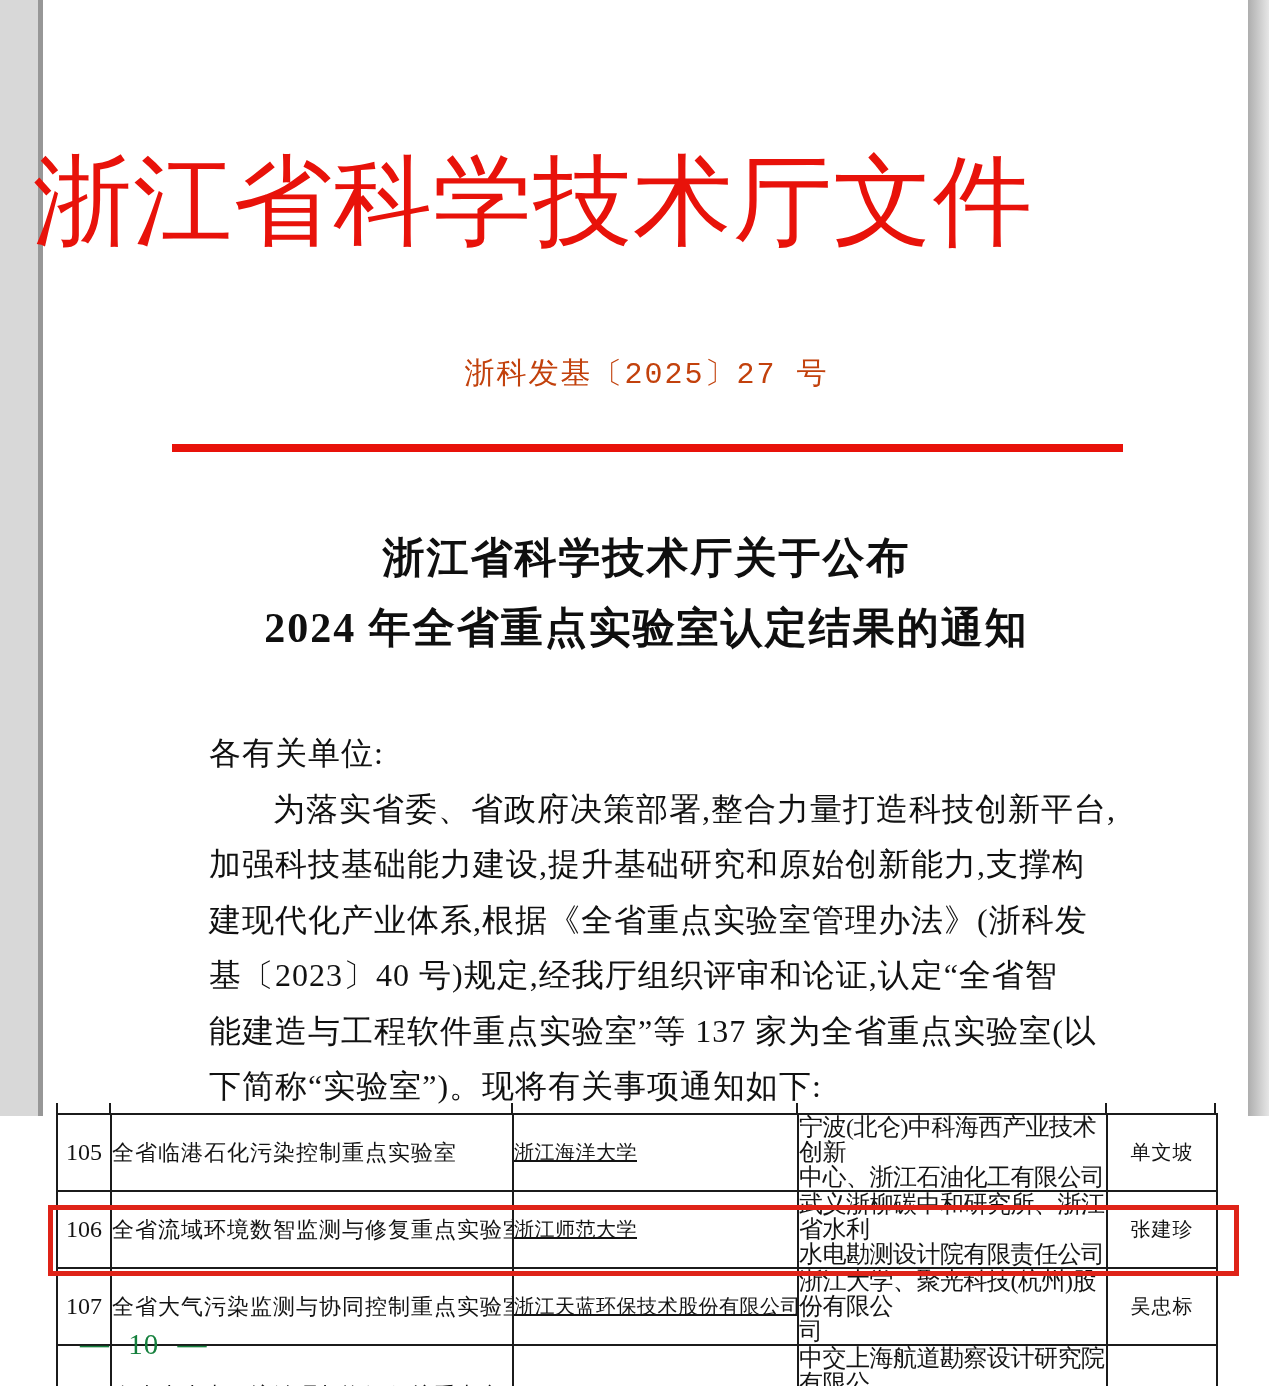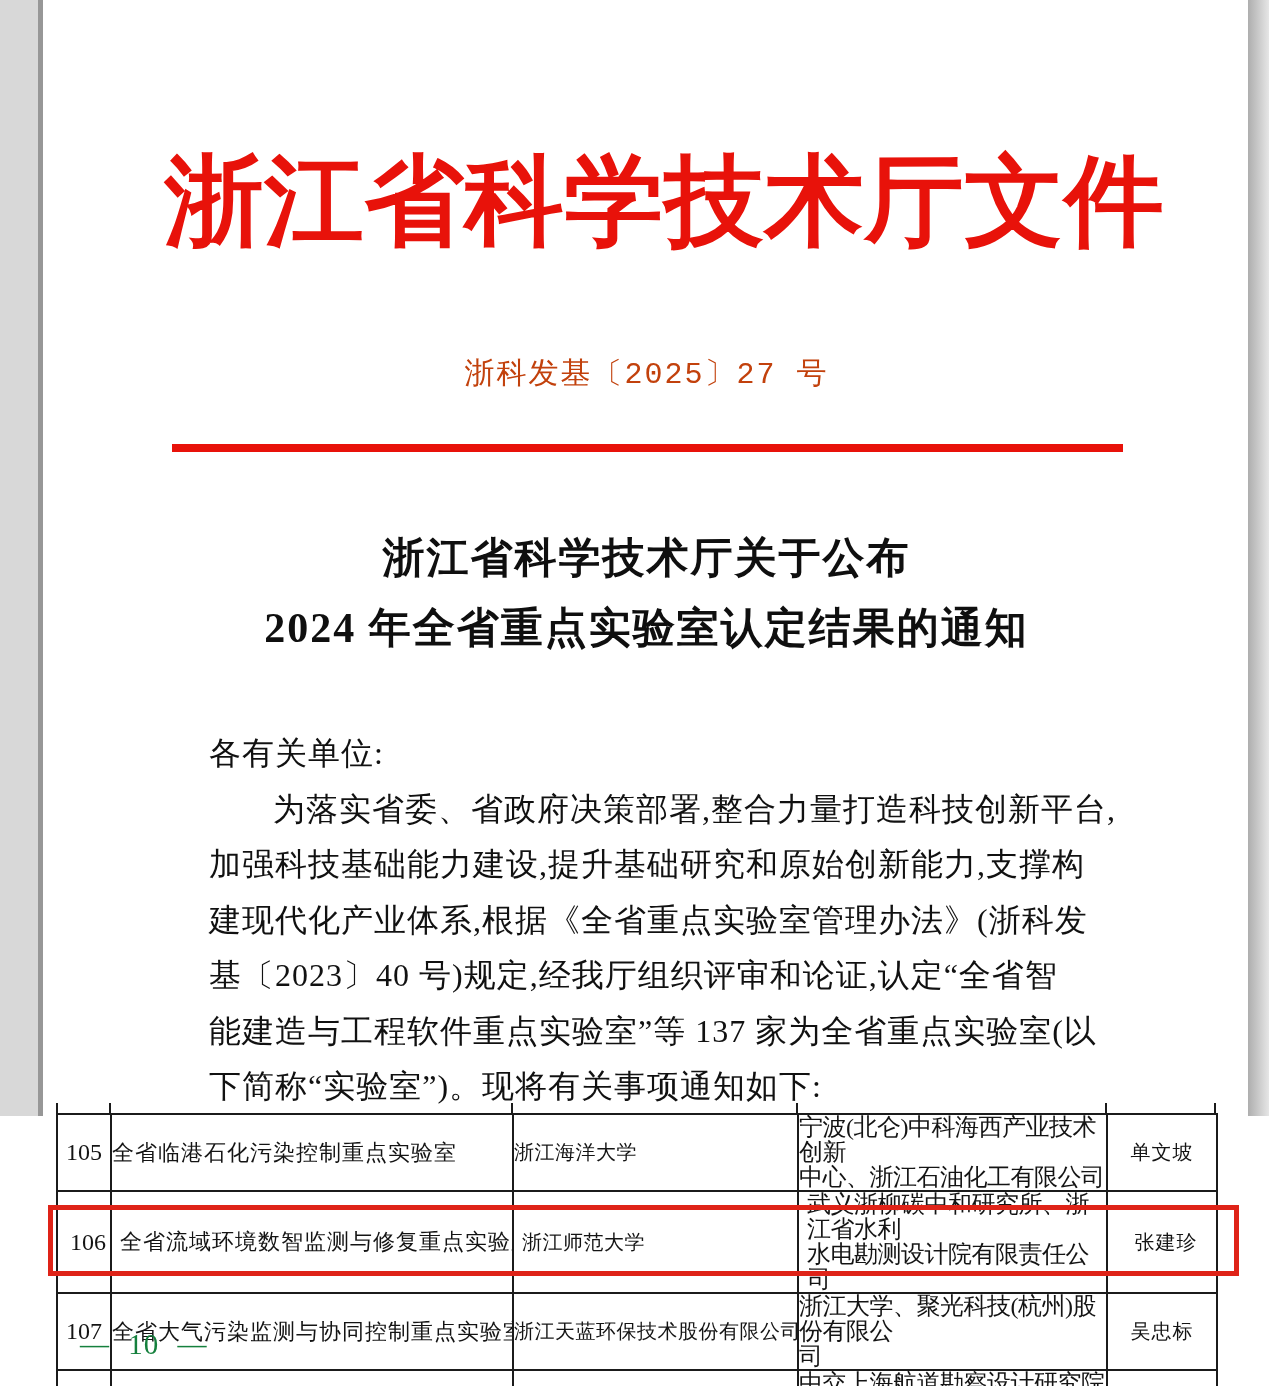--- a/index.html
+++ b/index.html
@@ -15,23 +15,22 @@
   .edge-left{
     position:absolute;left:0;top:0;width:38px;height:1116px;
     background:#d8d8d8;border-right:5px solid #979797;
   }
   .edge-right{
     position:absolute;right:0;top:0;width:21px;height:1116px;
     background:linear-gradient(to right,#aeaeae,#e6e6e6);
   }
   
   .masthead{
-    position:absolute;left:63px;top:143px;width:1203px;
-    text-align:center;
-    font-size:99px;font-weight:bold;line-height:118px;
+    position:absolute;left:33px;top:143px;width:1203px;
+    font-size:99px;font-weight:normal;line-height:118px;
     letter-spacing:1px;
     color:#e8120a;
     white-space:nowrap;
   }
   .docnum{
     position:absolute;left:45px;top:352px;width:1203px;
     text-align:center;font-size:30px;line-height:46px;
     letter-spacing:2px;color:#c2410c;font-family:Liberation Mono, monospace;
   }
   .red-rule{
@@ -59,25 +58,25 @@
     font-family:"Liberation Serif","DejaVu Serif",serif;
   }
   table.labs td{
     border:2px solid #1b1b1b;
     padding:0;vertical-align:middle;
     color:#141414;
     overflow:hidden;
   }
   td.c-no{text-align:center;font-size:24px;}
   td.c-lab{font-size:22px;letter-spacing:1px;padding-left:16px;white-space:nowrap;}
-  td.c-inst{font-size:20px;letter-spacing:0.5px;padding-left:12px;white-space:nowrap;}
+  td.c-inst{font-size:20px;letter-spacing:0.5px;padding-left:12px;white-space:nowrap;text-decoration:underline;}
   td.c-part{font-size:24px;letter-spacing:-0.5px;line-height:25px;padding-left:8px;padding-right:2px;white-space:pre-line;}
   td.c-dir{text-align:center;font-size:20px;letter-spacing:1px;}
   tr.r-105 td{height:49px;}
-  tr.r-106 td{height:43px;padding-left:8px;}
+  tr.r-106 td{height:43px;}
   tr.r-107 td{height:49px;}
   tr.r-108 td{height:45px;}
   
   .stub{position:absolute;top:1103px;width:2px;height:11px;background:#1b1b1b;}
   
   .hl-box{
     position:absolute;left:48px;top:1205px;width:1181px;height:61px;
     border:5px solid #df2318;
     background:transparent;
   }

